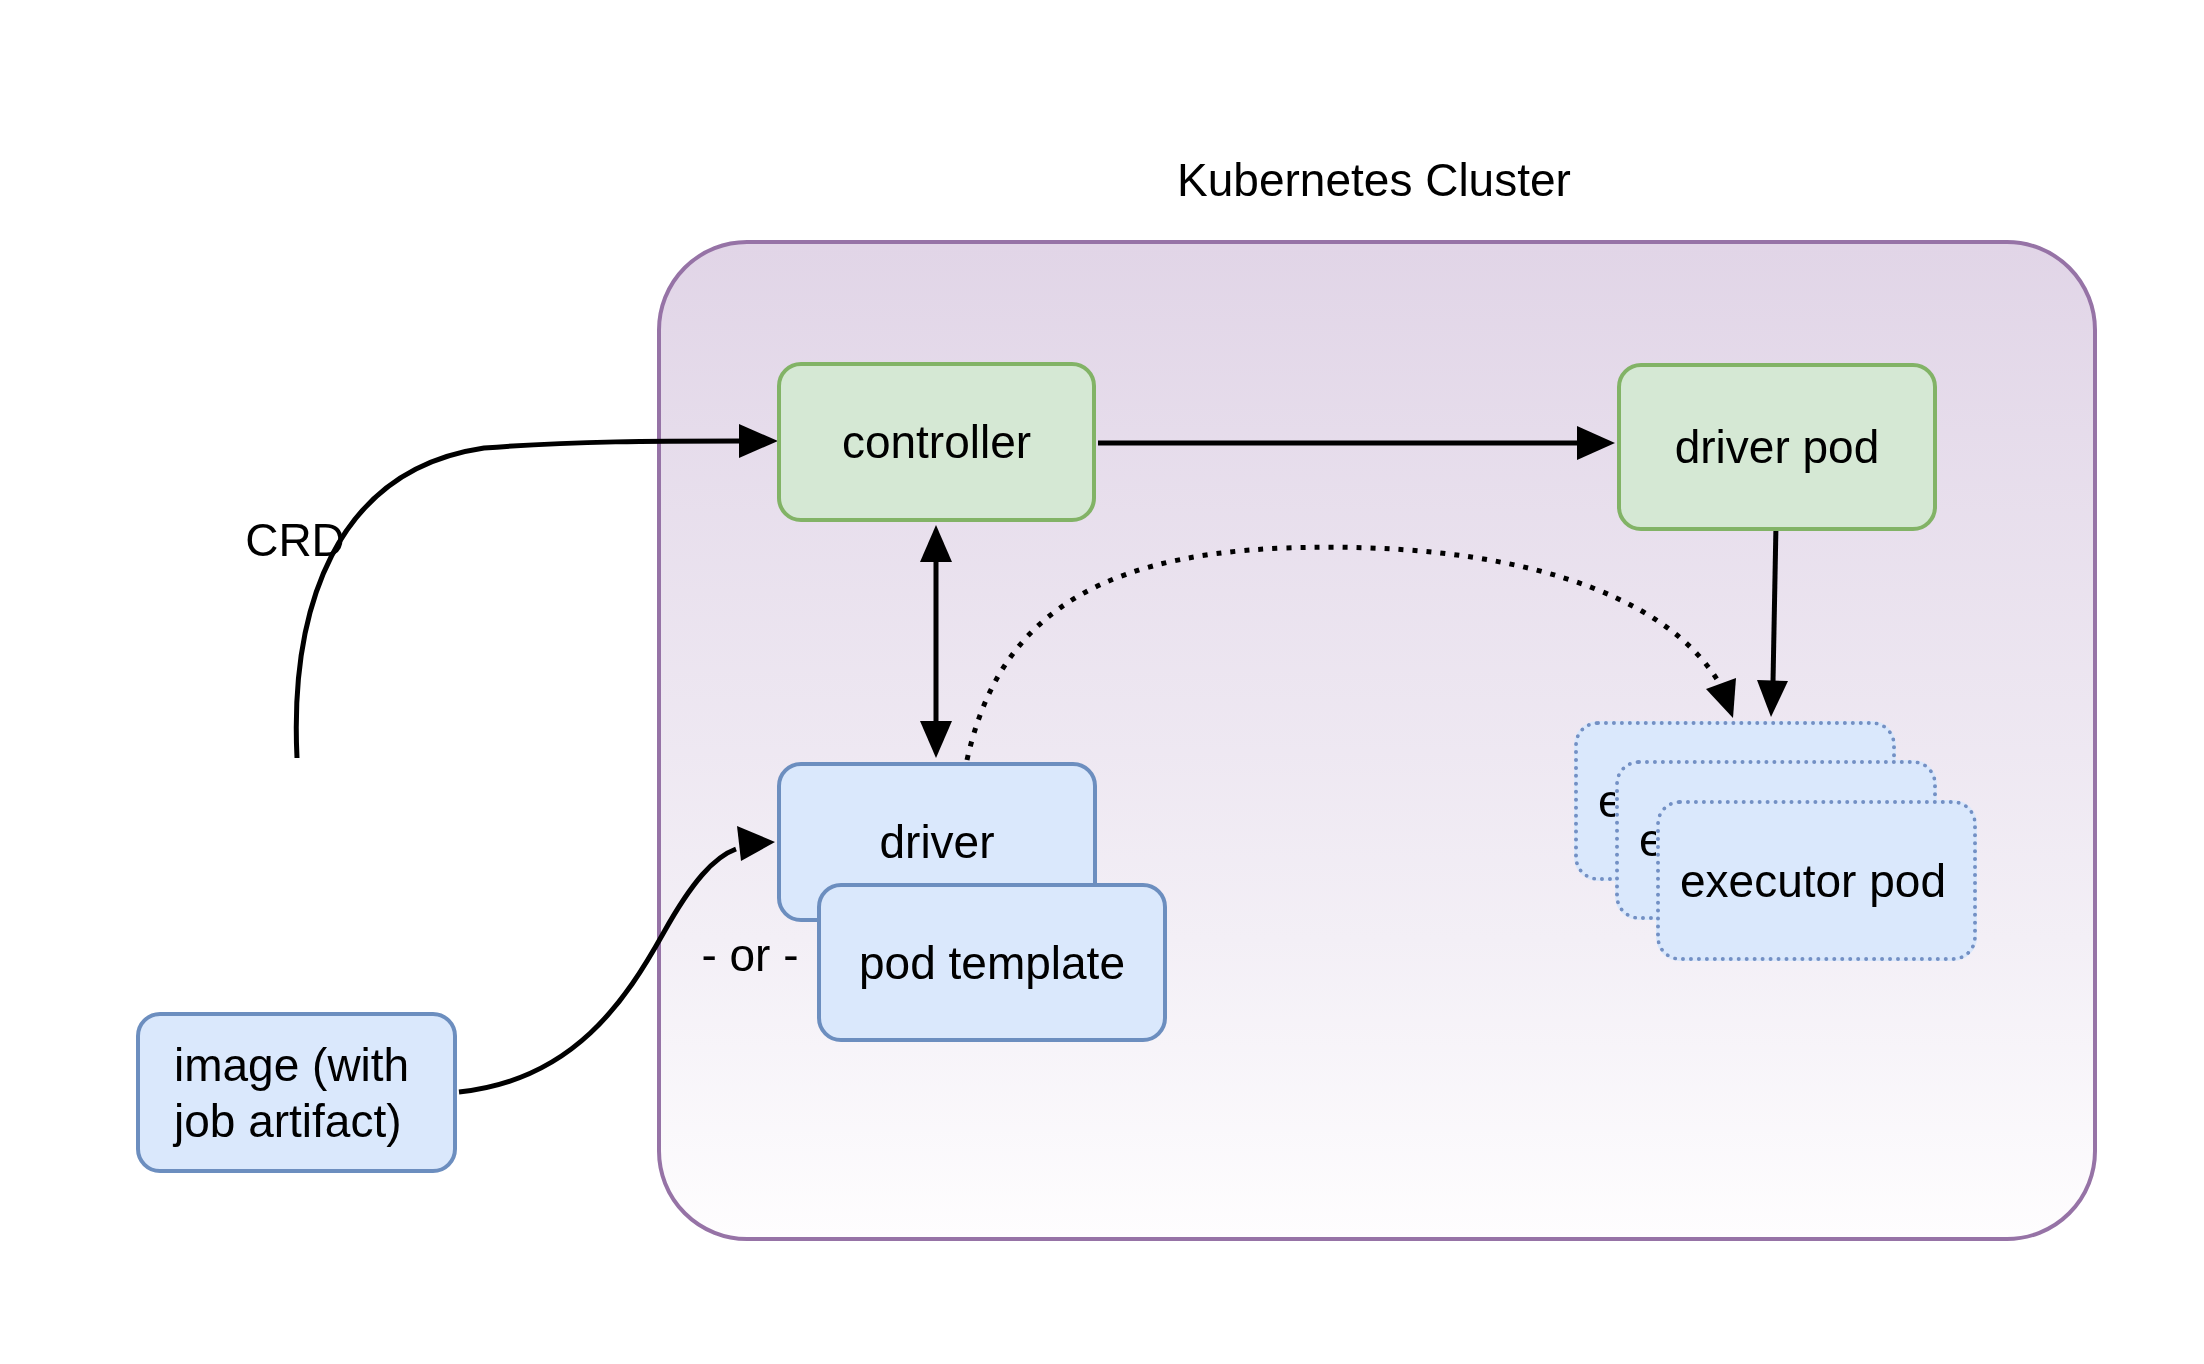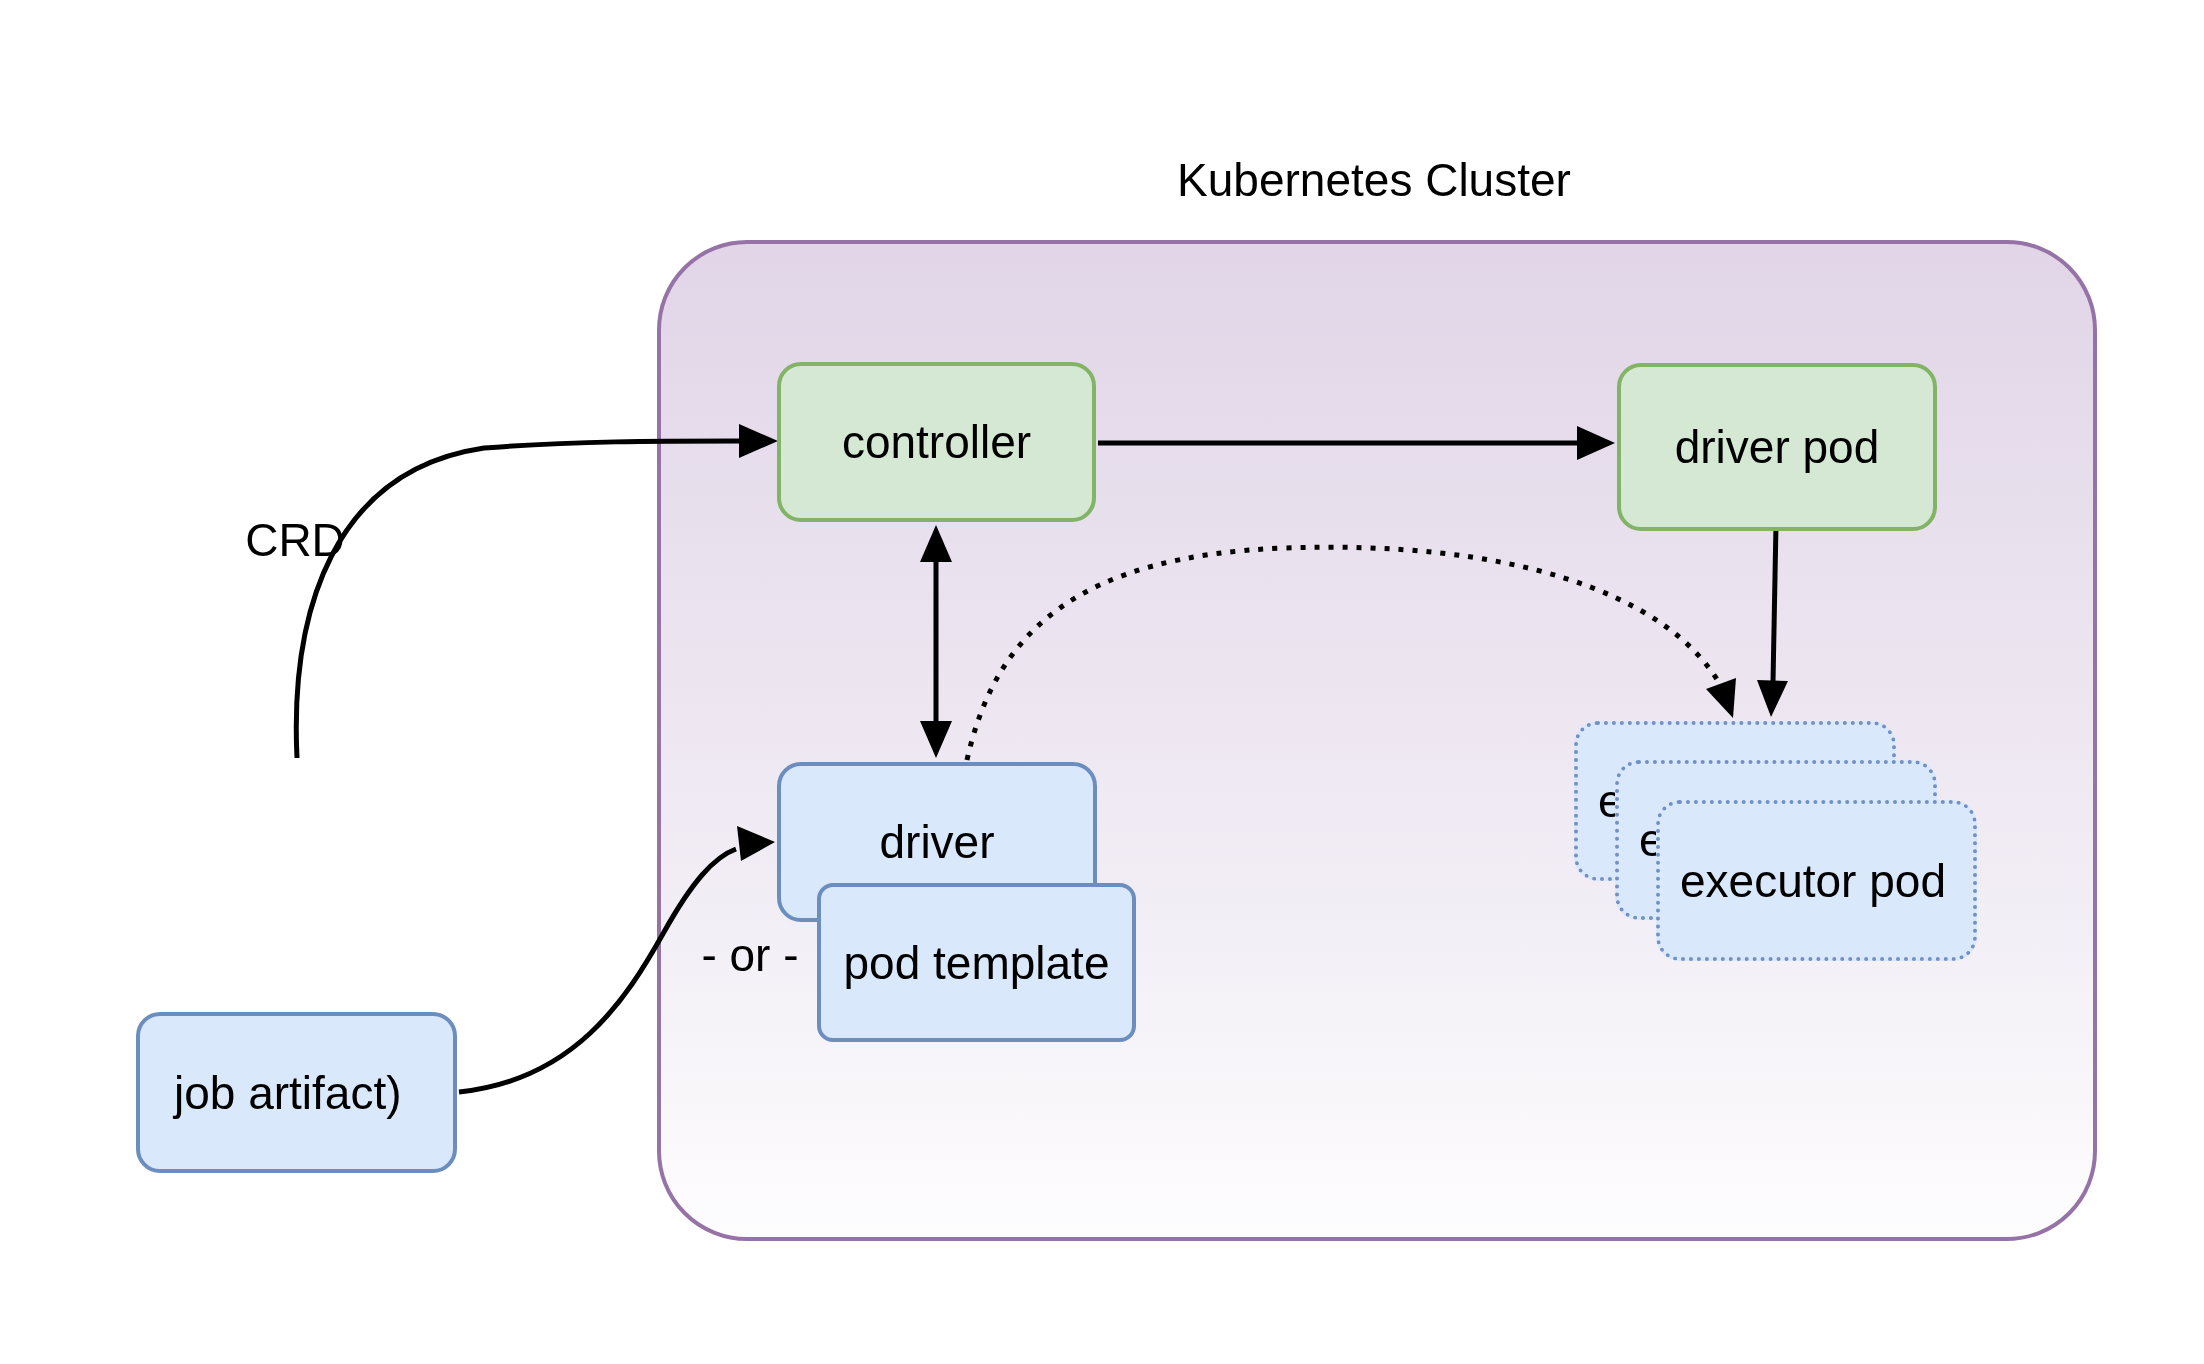--- a/index.html
+++ b/index.html
@@ -79,21 +79,21 @@
   .node-driver-pod   { left: 1603px; top: 363px; width: 320px; height: 168px; }
   .node-kubectl      { left: 123px;  top: 762px; width: 319px; height: 161px; }
   .node-image-artifact {
     left: 122px; top: 1012px; width: 321px; height: 161px;
     flex-direction: column;
     align-items: flex-start;
     padding-left: 34px;
     line-height: 56px;
   }
   .node-image        { left: 763px;  top: 762px; width: 320px; height: 160px; }
-  .node-pod-template { left: 803px;  top: 883px; width: 319px; height: 159px; border-radius: 16px; }
+  .node-pod-template { left: 803px;  top: 883px; width: 350px; height: 159px; }
   .exec-back  { left: 1560px; top: 721px; width: 322px; height: 160px; z-index: 3; }
   .exec-mid   { left: 1601px; top: 760px; width: 322px; height: 160px; z-index: 4; }
   .exec-front { left: 1642px; top: 800px; width: 321px; height: 161px; z-index: 5; }
   .floating-label {
     position: absolute;
     font-size: 46px;
     line-height: 56px;
     text-align: center;
     z-index: 2;
     white-space: nowrap;
@@ -135,20 +135,21 @@
       <path class="head" d="M1757 717 L1743 680 L1774 681 Z"></path>
     </g>
     <g>
       <path class="stroke" stroke-dasharray="5 9" d="M953 760 C982 630 1065 556 1270 548 C1490 540 1652 590 1707 686"></path>
       <path class="head" d="M1719 718 L1722 678 L1692 689 Z"></path>
     </g>
   </svg>
 
 
   <div class="node blue node-image-artifact">
+    <span>image (with</span>
     <span>job artifact)</span>
   </div>
 
   <div class="node green node-controller">
     <span>controller</span>
   </div>
 
   <div class="node green node-driver-pod">
     <span>driver pod</span>
   </div>

